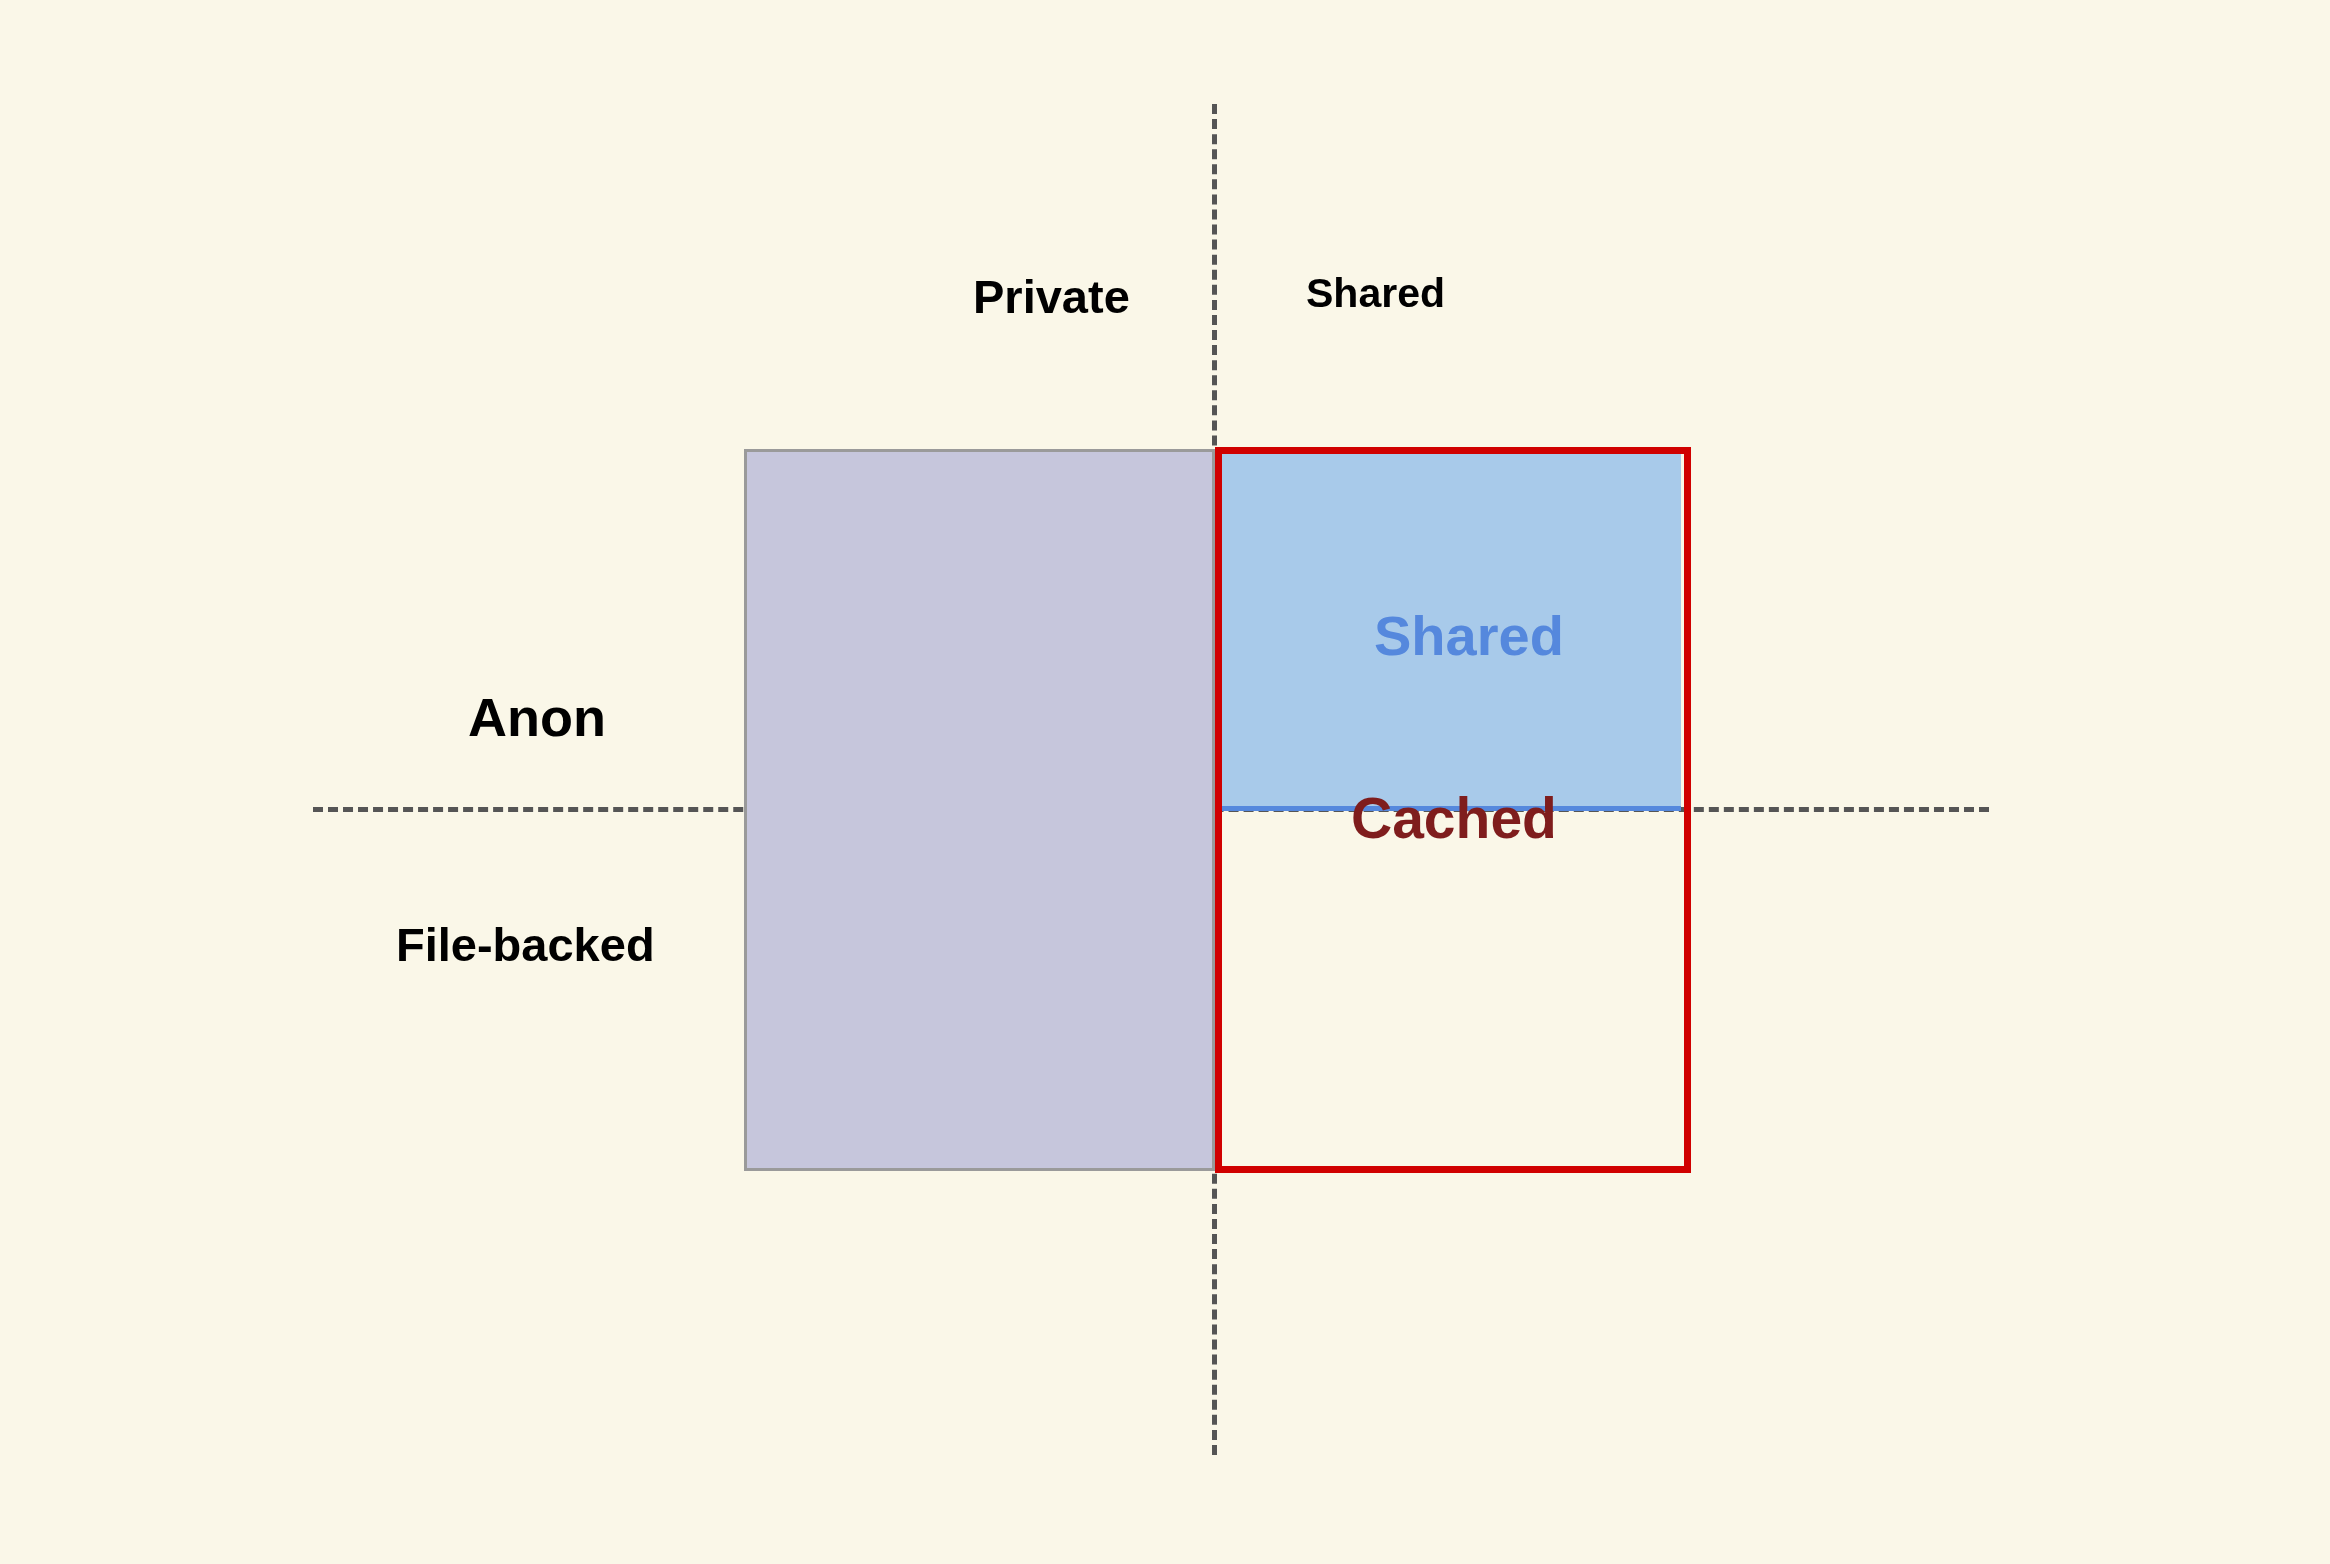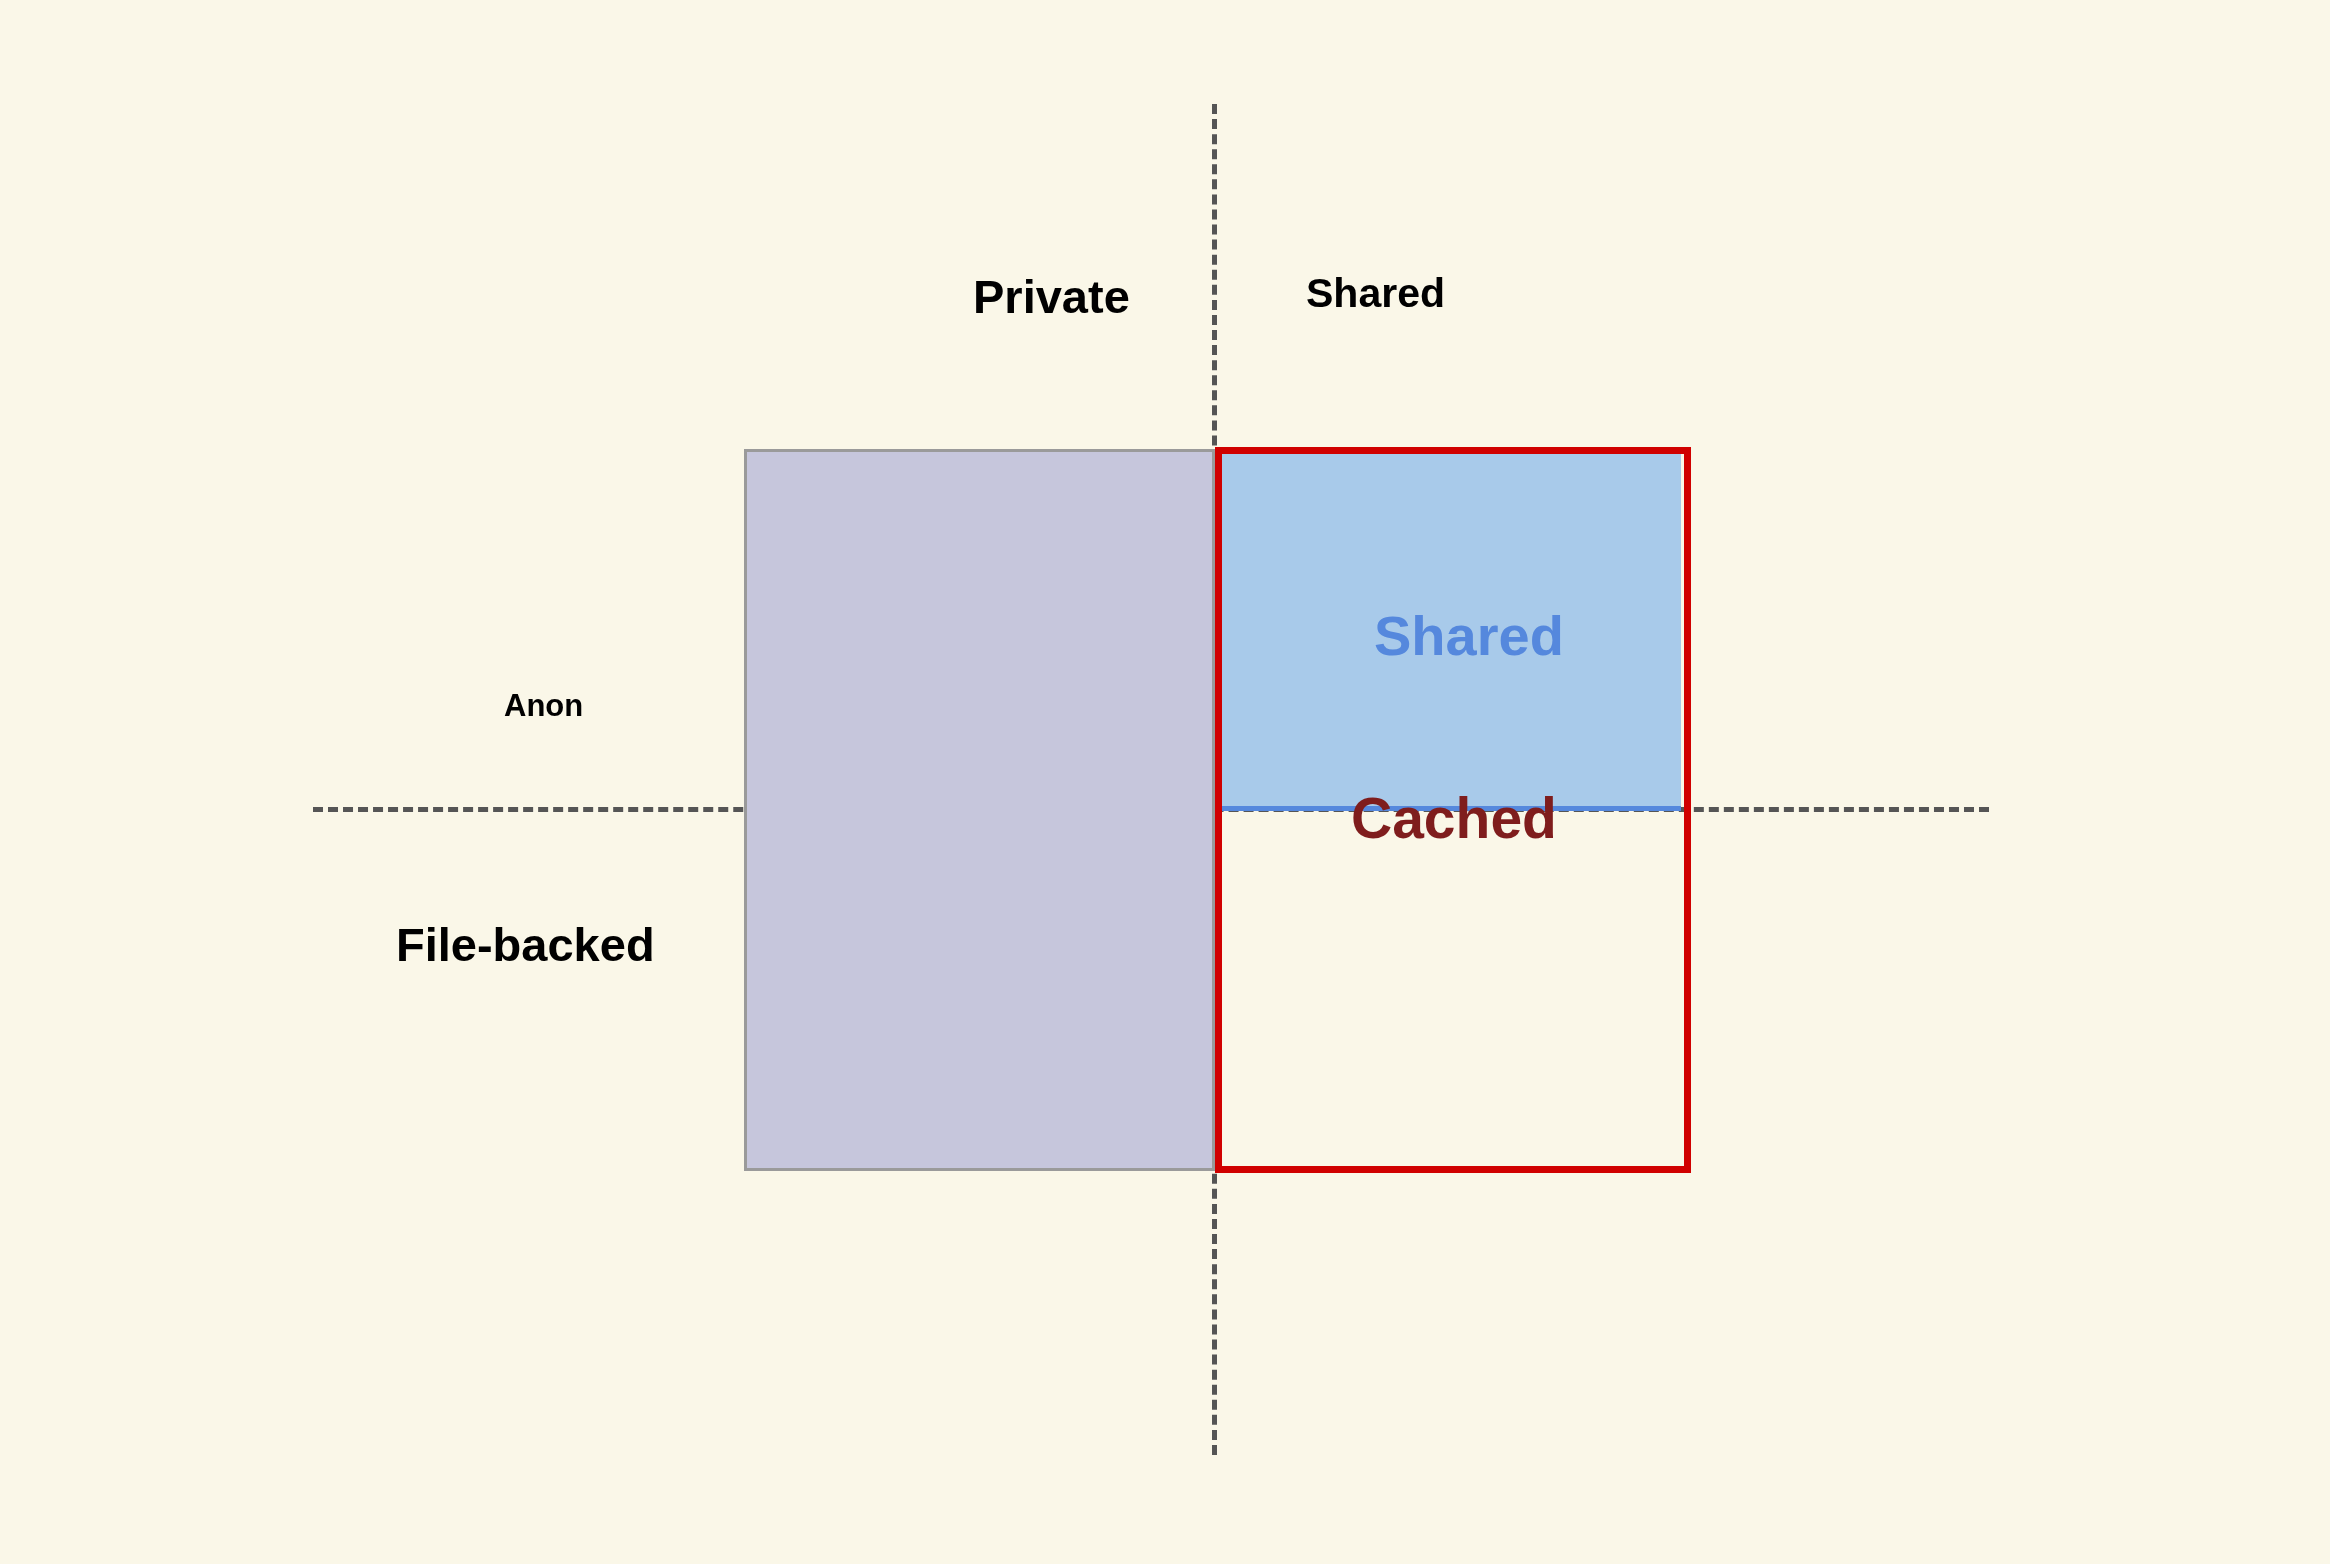--- a/index.html
+++ b/index.html
@@ -82,23 +82,23 @@
     left: 973px;
     top: 273px;
     font-size: 47px;
   }
   .label-shared {
     left: 1306px;
     top: 273px;
     font-size: 41px;
   }
   .label-anon {
-    left: 504px;
+    left: 468px;
     top: 690px;
-    font-size: 31px;
+    font-size: 54px;
   }
   .label-filebacked {
     left: 396px;
     top: 921px;
     font-size: 47px;
   }
   .label-anonpages {
     left: 816px;
     top: 788px;
     font-size: 60px;

